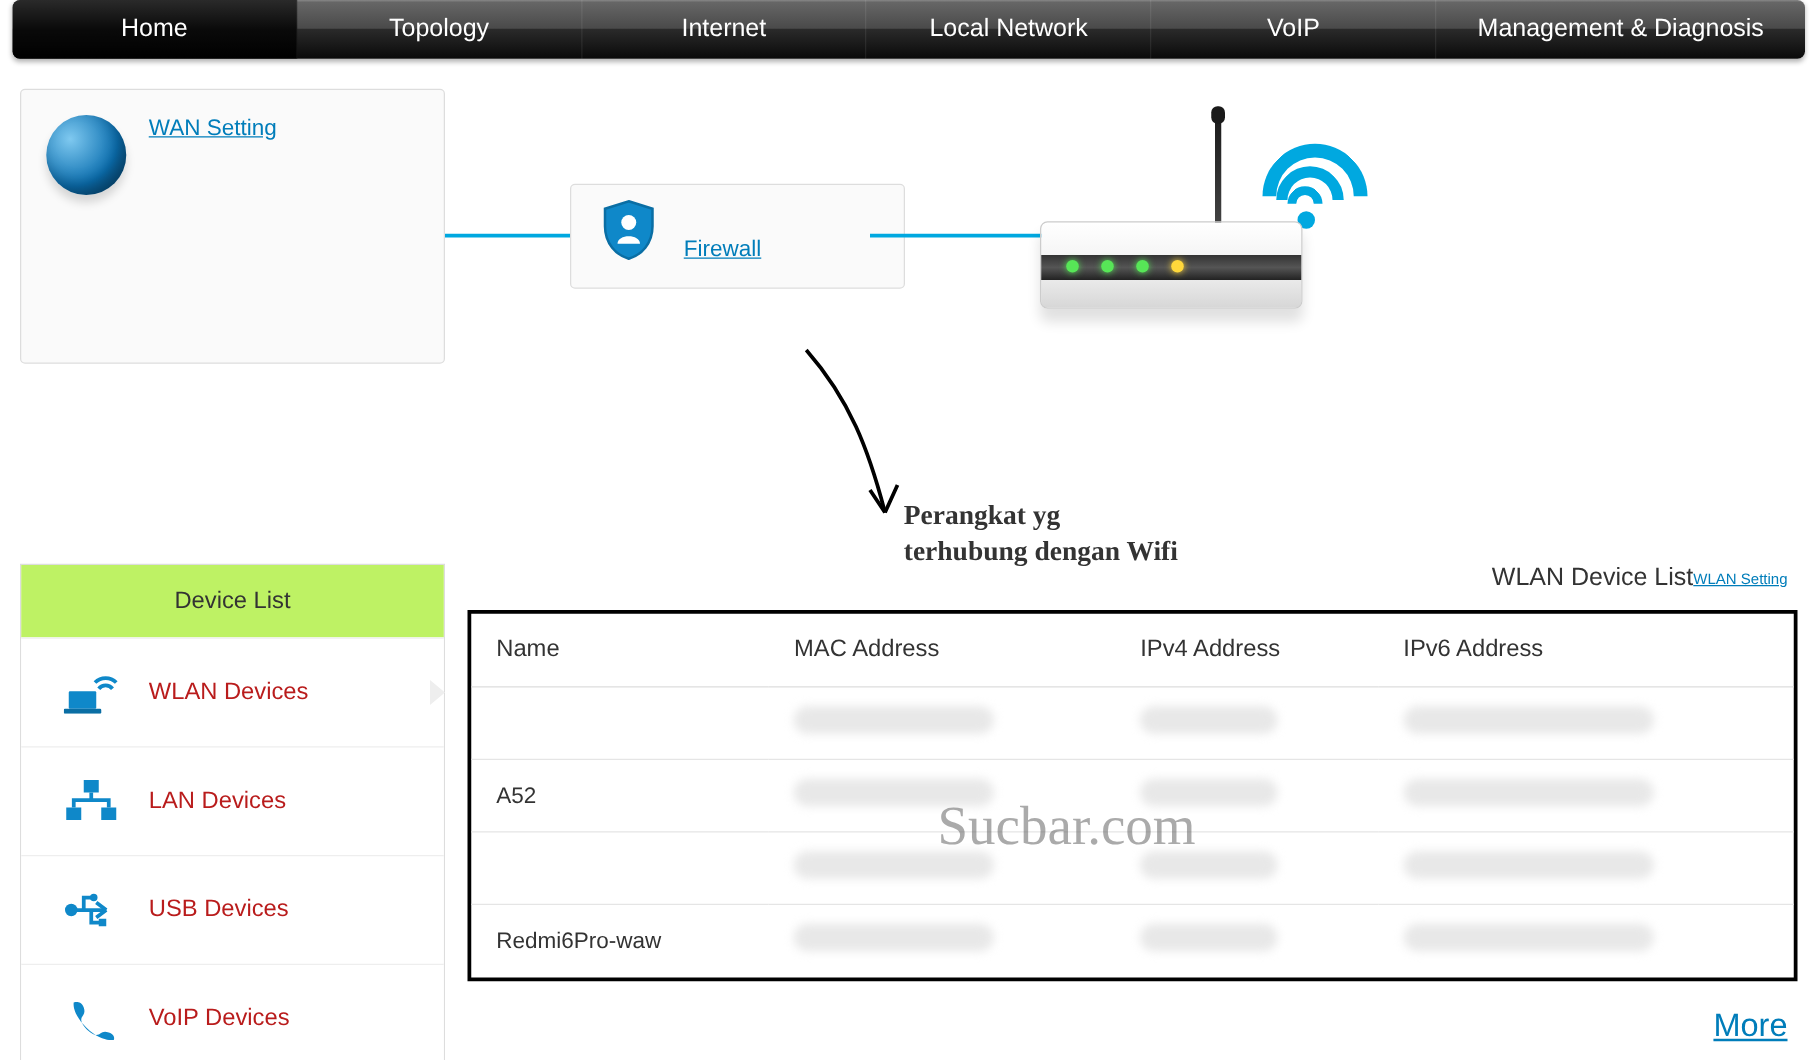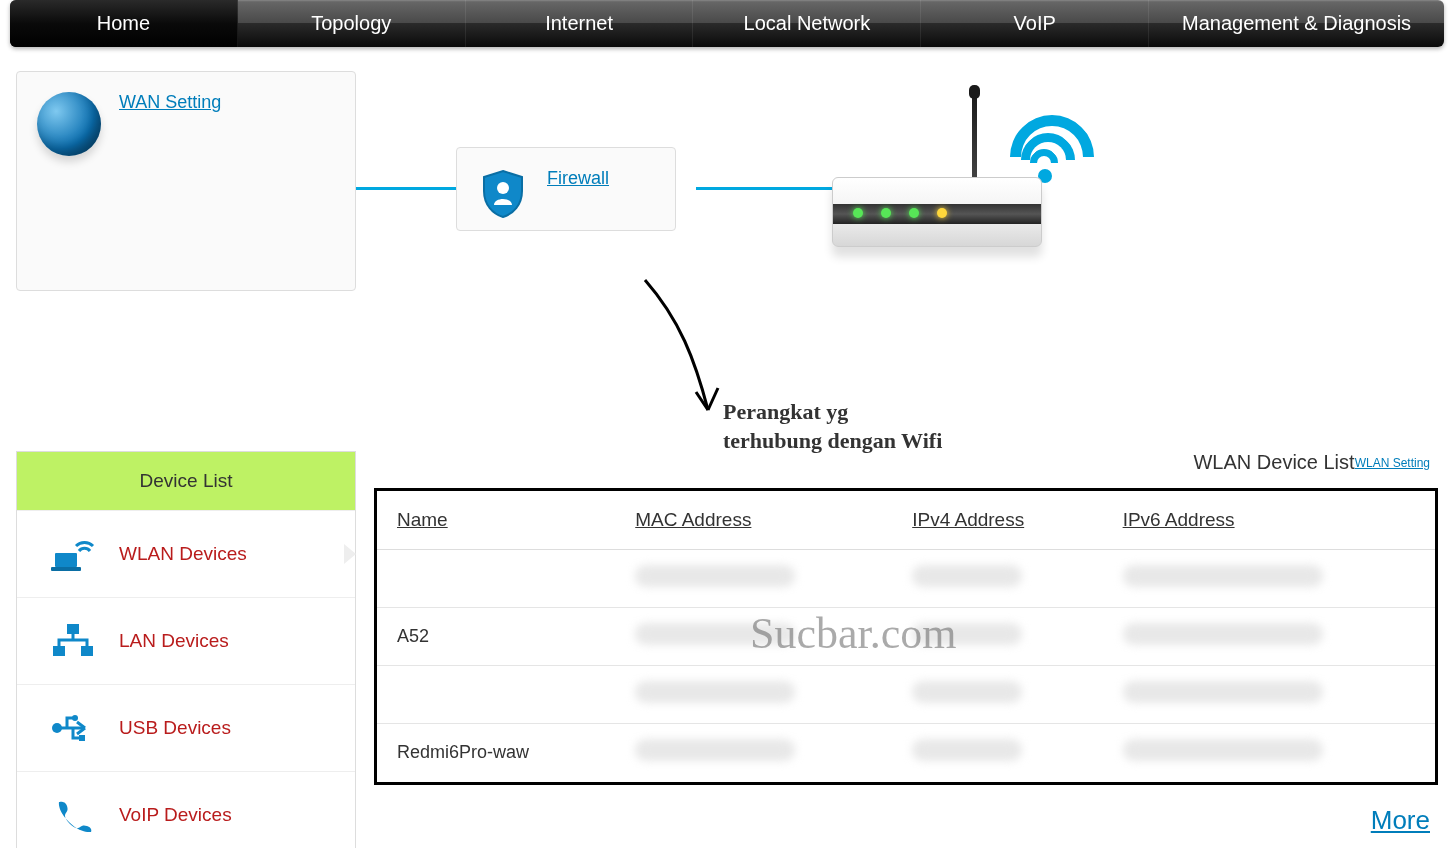--- a/index.html
+++ b/index.html
@@ -35,21 +35,21 @@
     position: absolute;
     background: #fafafa;
     border: 1px solid #ddd;
     border-radius: 4px;
     display: flex;
     align-items: flex-start;
     padding: 20px;
     gap: 18px;
   }
   .card-wan { left: 0; top: 0; width: 340px; height: 220px; align-items: flex-start; }
-  .card-fw  { left: 440px; top: 76px; width: 220px; height: 84px; align-items: flex-start; }
+  .card-fw  { left: 440px; top: 76px; width: 268px; height: 84px; align-items: flex-end; }
   .link-line { position: absolute; background: #00a8e0; height: 3px; }
   .link1 { left: 340px; top: 116px; width: 100px; }
   .link2 { left: 680px; top: 116px; width: 145px; }
   .card a, .card-link { color: #007dba; text-decoration: underline; font-size: 18px; cursor: pointer; }
 
   
   .globe {
     width: 64px; height: 64px;
     border-radius: 50%;
     background: radial-gradient(circle at 30% 30%, #7fc9f0, #0b6fb0 60%, #053a5e 100%);
@@ -105,30 +105,30 @@
     width:0; height:0; border-top:10px solid transparent; border-bottom:10px solid transparent; border-left:12px solid #eee;
   }
   .side-icon { width:44px; height:34px; display:flex; align-items:center; justify-content:center; flex-shrink:0;}
 
   .main { flex:1; }
   .main-head { display:flex; justify-content:flex-end; align-items:center; padding: 0 8px 14px 4px; }
   .main-head .title { font-size:20px; color:#333; }
   .main-head a { color:#007dba; text-decoration: underline; font-size:12px; cursor:pointer; }
   .table-frame { border: 3px solid #000; }
   table { width:100%; border-collapse: collapse; }
-  th { text-align:left; font-weight:normal; font-size:19px; padding: 18px 20px; border-bottom:1px solid #ddd; color:#333;text-decoration:underline; }
+  th { text-align:left; font-weight:normal; font-size:19px; padding: 18px 20px; border-bottom:1px solid #ddd; color:#333; }
   td { padding: 14px 20px; border-bottom:1px solid #e5e5e5; font-size:18px; color:#333; height:58px; vertical-align: middle;}
   tr:last-child td { border-bottom:none; }
   .blur-cell {
     display:inline-block; width: 160px; height:22px; border-radius:11px;
     background: #e8e8e8;
     filter: blur(4px);
   }
   .watermark {
-    position:absolute; left:750px; top:608px;
+    position:absolute; left:750px; top:635px;
     font-family: Georgia, "Times New Roman", serif;
     font-size:44px; color: rgba(100,100,100,0.55);
   }
   .more-link { text-align:right; padding: 20px 8px 0 0; }
   .more-link a { color:#007dba; text-decoration: underline; font-size:26px; cursor:pointer;margin-top:32px;}
 </style>
 </head>
 <body>
 
 <div class="topnav">

